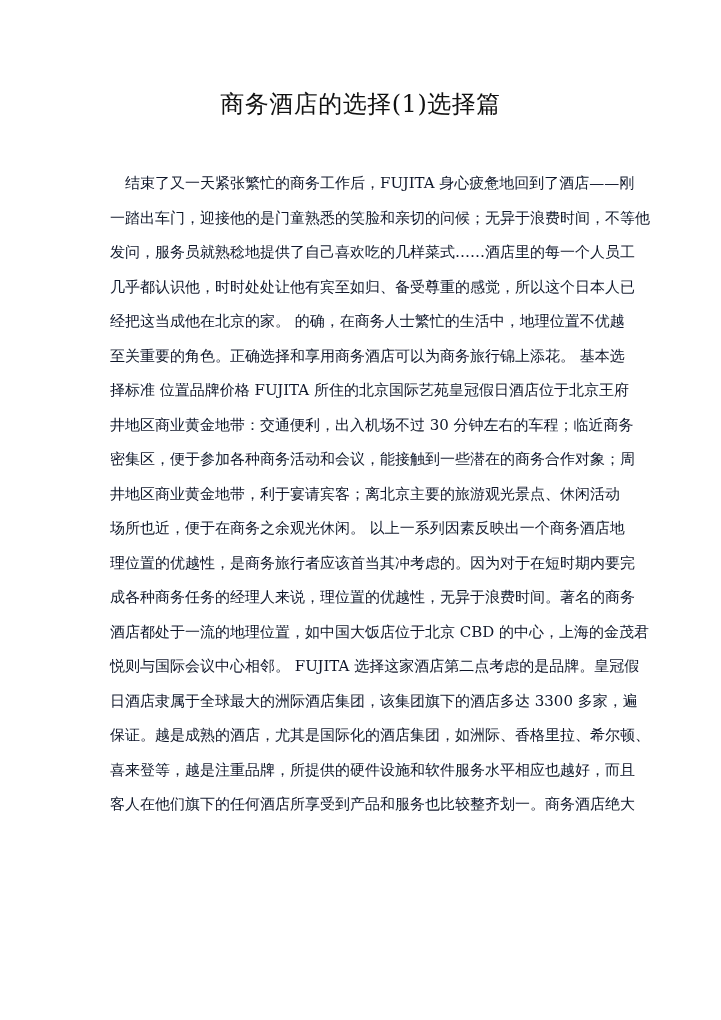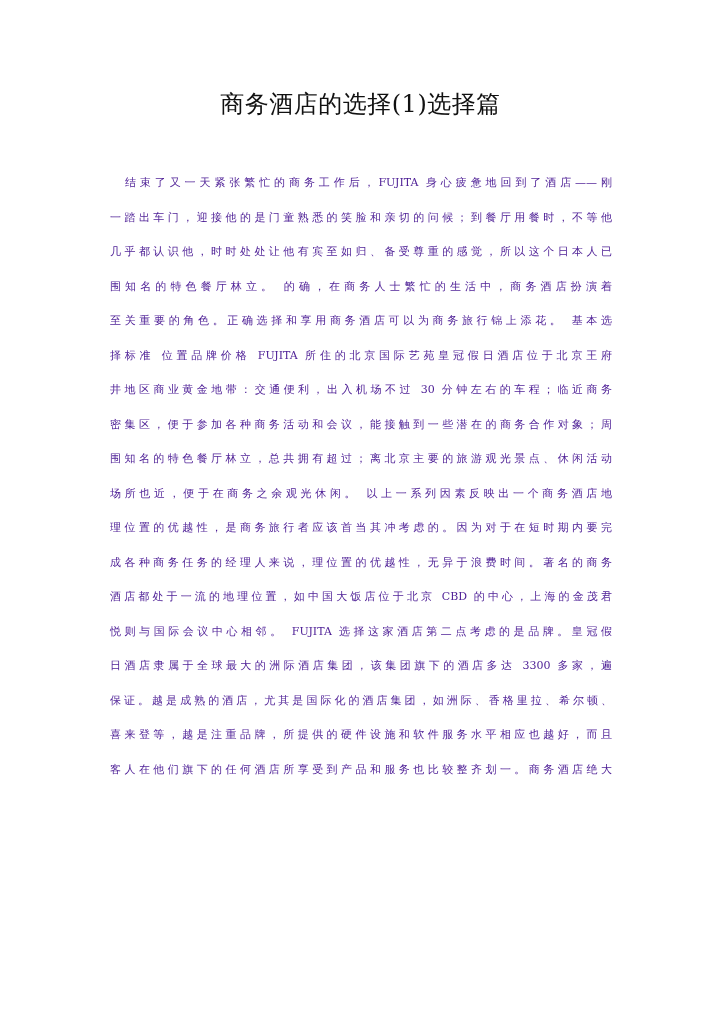--- a/index.html
+++ b/index.html
@@ -38,46 +38,47 @@
     .body-text {
       position: absolute;
       top: 172px;
       left: 110px;
       width: 502px;
     }
     .line {
       display: block;
       height: 34.5px;
       line-height: 22px;
-      font-size: 11px;
+      font-size: 15px;
       white-space: nowrap;
       text-align: justify;
       text-align-last: justify;
-      color: #4c1d95;
+      color: #0f172a;
     }
     .line.last {
       text-align-last: justify;
     }
   </style>
 </head>
 <body>
 
 <div class="page">
   <h1 class="title">商务酒店的选择(1)选择篇</h1>
 
   <div class="body-text">
     <span class="line">　结束了又一天紧张繁忙的商务工作后，FUJITA 身心疲惫地回到了酒店——刚</span>
-    <span class="line">一踏出车门，迎接他的是门童熟悉的笑脸和亲切的问候；到餐厅用餐时，不等他</span>
+    <span class="line">一踏出车门，迎接他的是门童熟悉的笑脸和亲切的问候；无异于浪费时间，不等他</span>
+    <span class="line">发问，服务员就熟稔地提供了自己喜欢吃的几样菜式……酒店里的每一个人员工</span>
     <span class="line">几乎都认识他，时时处处让他有宾至如归、备受尊重的感觉，所以这个日本人已</span>
-    <span class="line">围知名的特色餐厅林立。 的确，在商务人士繁忙的生活中，商务酒店扮演着</span>
+    <span class="line">经把这当成他在北京的家。 的确，在商务人士繁忙的生活中，地理位置不优越</span>
     <span class="line">至关重要的角色。正确选择和享用商务酒店可以为商务旅行锦上添花。 基本选</span>
     <span class="line">择标准 位置品牌价格 FUJITA 所住的北京国际艺苑皇冠假日酒店位于北京王府</span>
     <span class="line">井地区商业黄金地带：交通便利，出入机场不过 30 分钟左右的车程；临近商务</span>
     <span class="line">密集区，便于参加各种商务活动和会议，能接触到一些潜在的商务合作对象；周</span>
-    <span class="line">围知名的特色餐厅林立，总共拥有超过；离北京主要的旅游观光景点、休闲活动</span>
+    <span class="line">井地区商业黄金地带，利于宴请宾客；离北京主要的旅游观光景点、休闲活动</span>
     <span class="line">场所也近，便于在商务之余观光休闲。 以上一系列因素反映出一个商务酒店地</span>
     <span class="line">理位置的优越性，是商务旅行者应该首当其冲考虑的。因为对于在短时期内要完</span>
     <span class="line">成各种商务任务的经理人来说，理位置的优越性，无异于浪费时间。著名的商务</span>
     <span class="line">酒店都处于一流的地理位置，如中国大饭店位于北京 CBD 的中心，上海的金茂君</span>
     <span class="line">悦则与国际会议中心相邻。 FUJITA 选择这家酒店第二点考虑的是品牌。皇冠假</span>
     <span class="line">日酒店隶属于全球最大的洲际酒店集团，该集团旗下的酒店多达 3300 多家，遍</span>
     <span class="line">保证。越是成熟的酒店，尤其是国际化的酒店集团，如洲际、香格里拉、希尔顿、</span>
     <span class="line">喜来登等，越是注重品牌，所提供的硬件设施和软件服务水平相应也越好，而且</span>
     <span class="line last">客人在他们旗下的任何酒店所享受到产品和服务也比较整齐划一。商务酒店绝大</span>
   </div>

